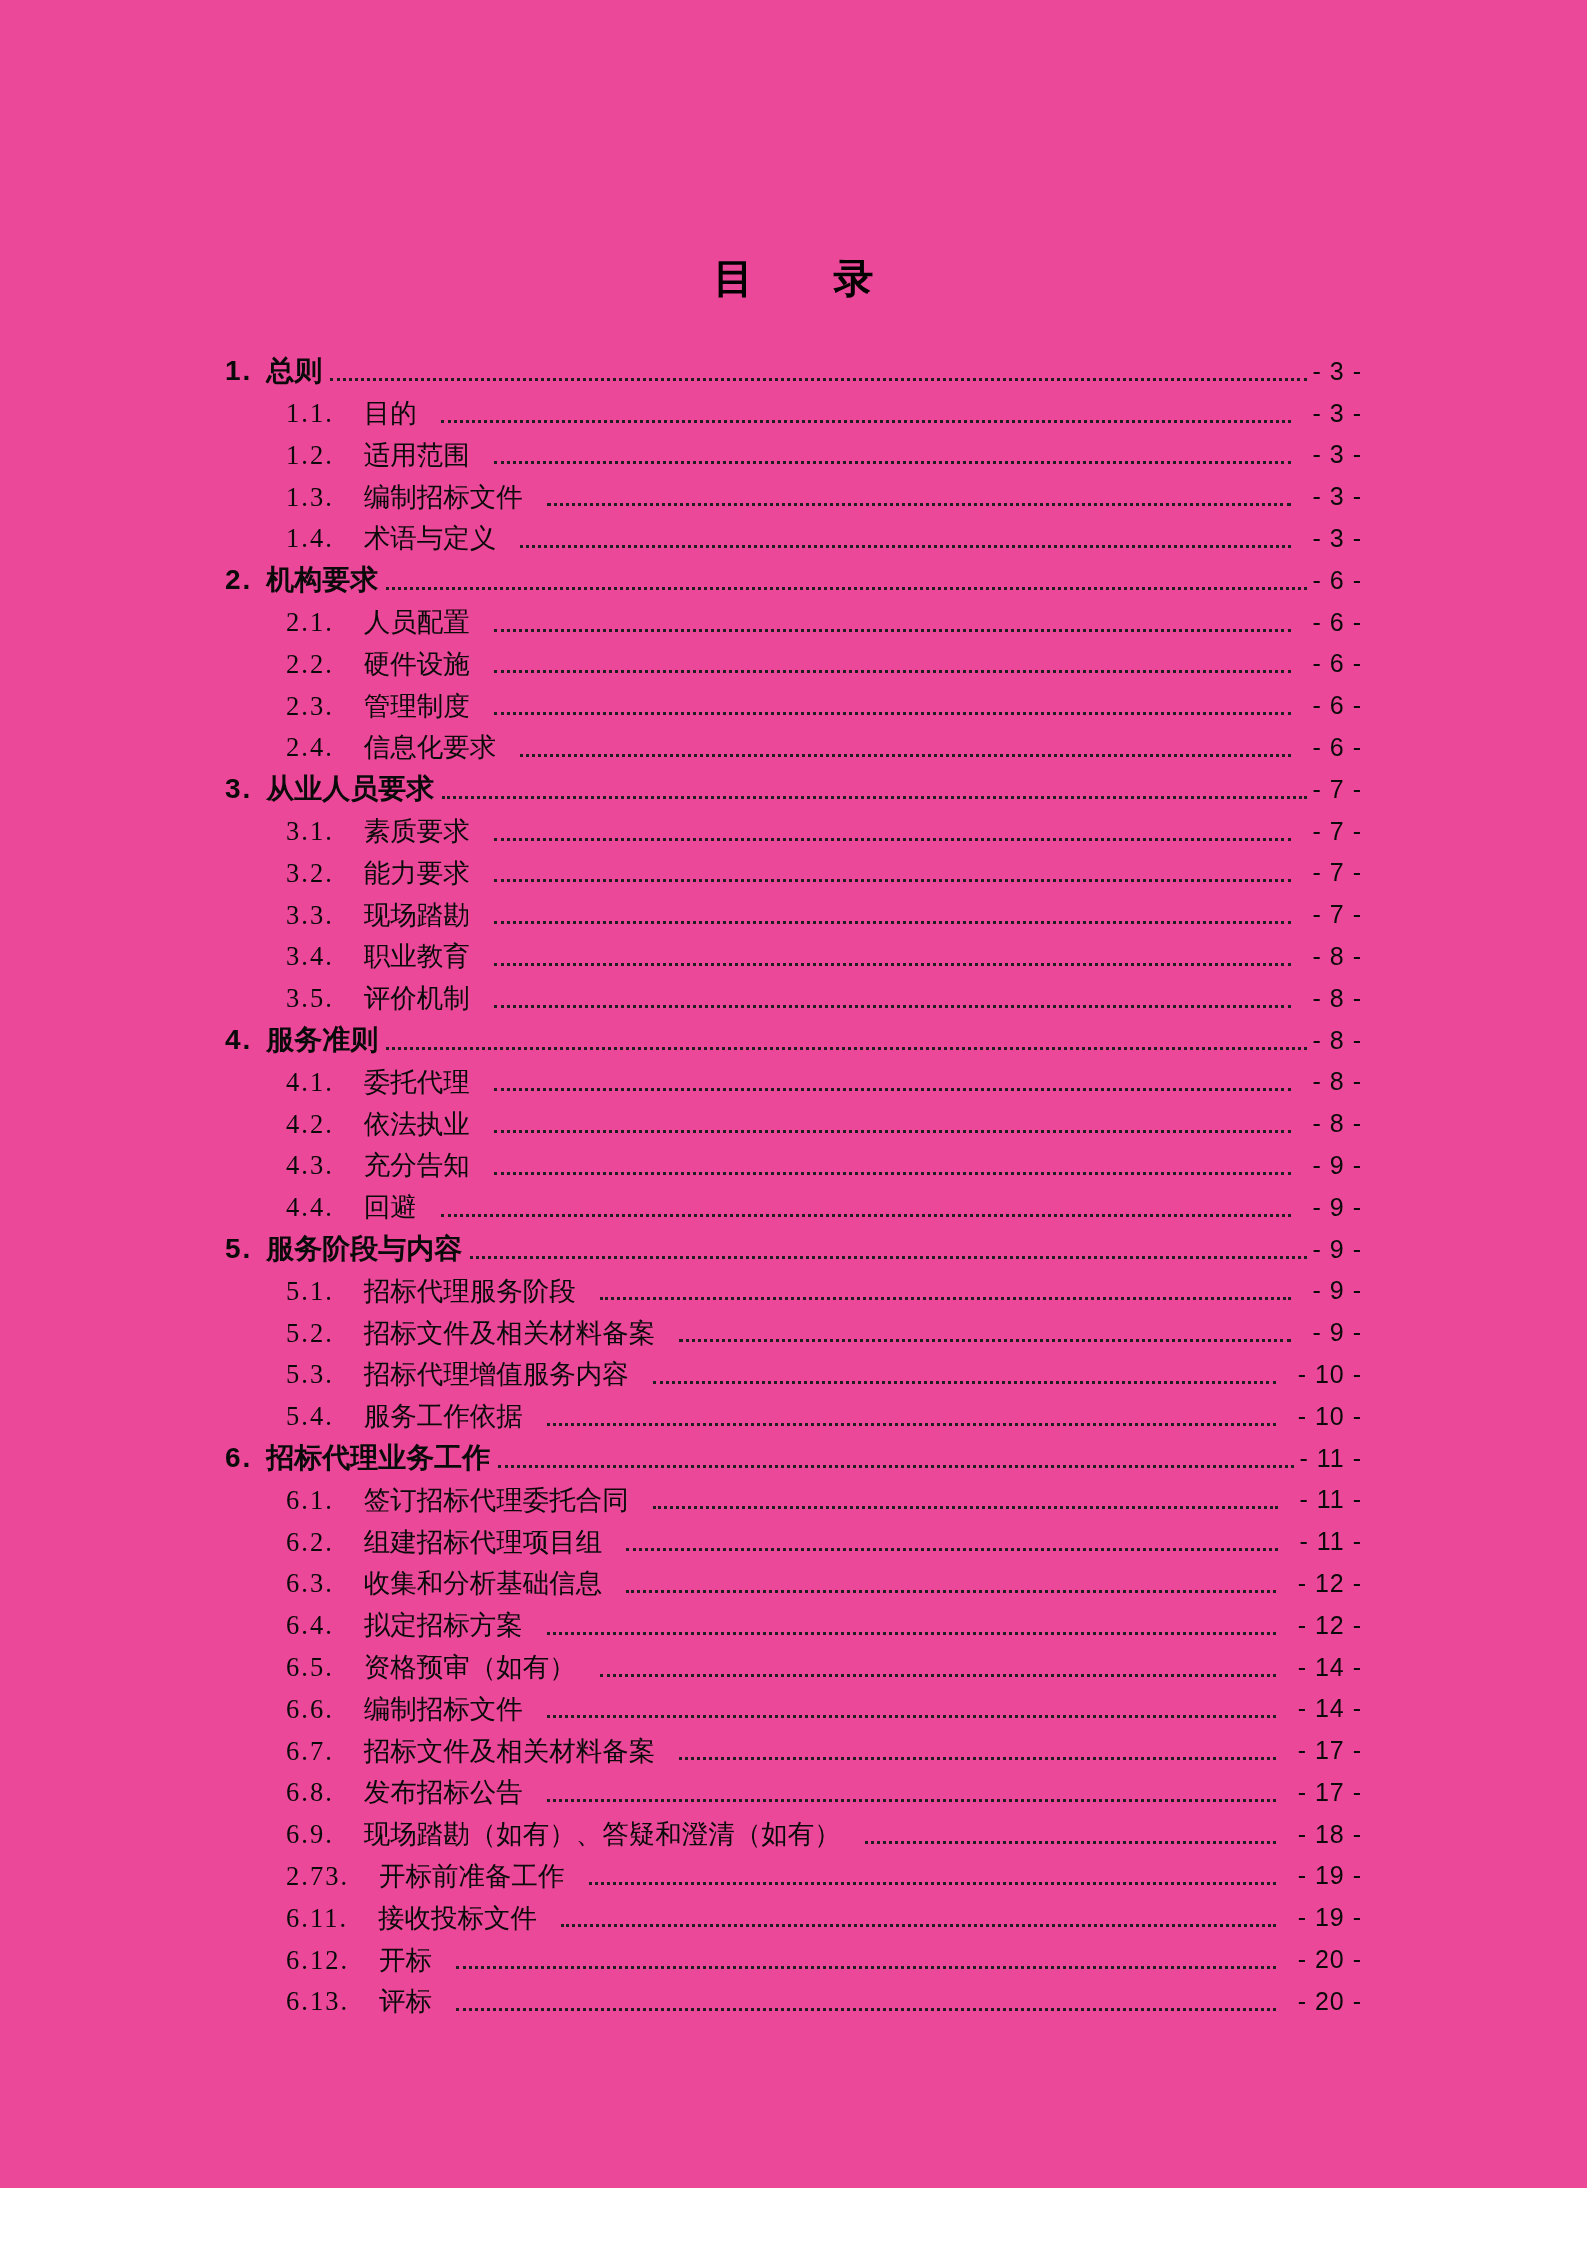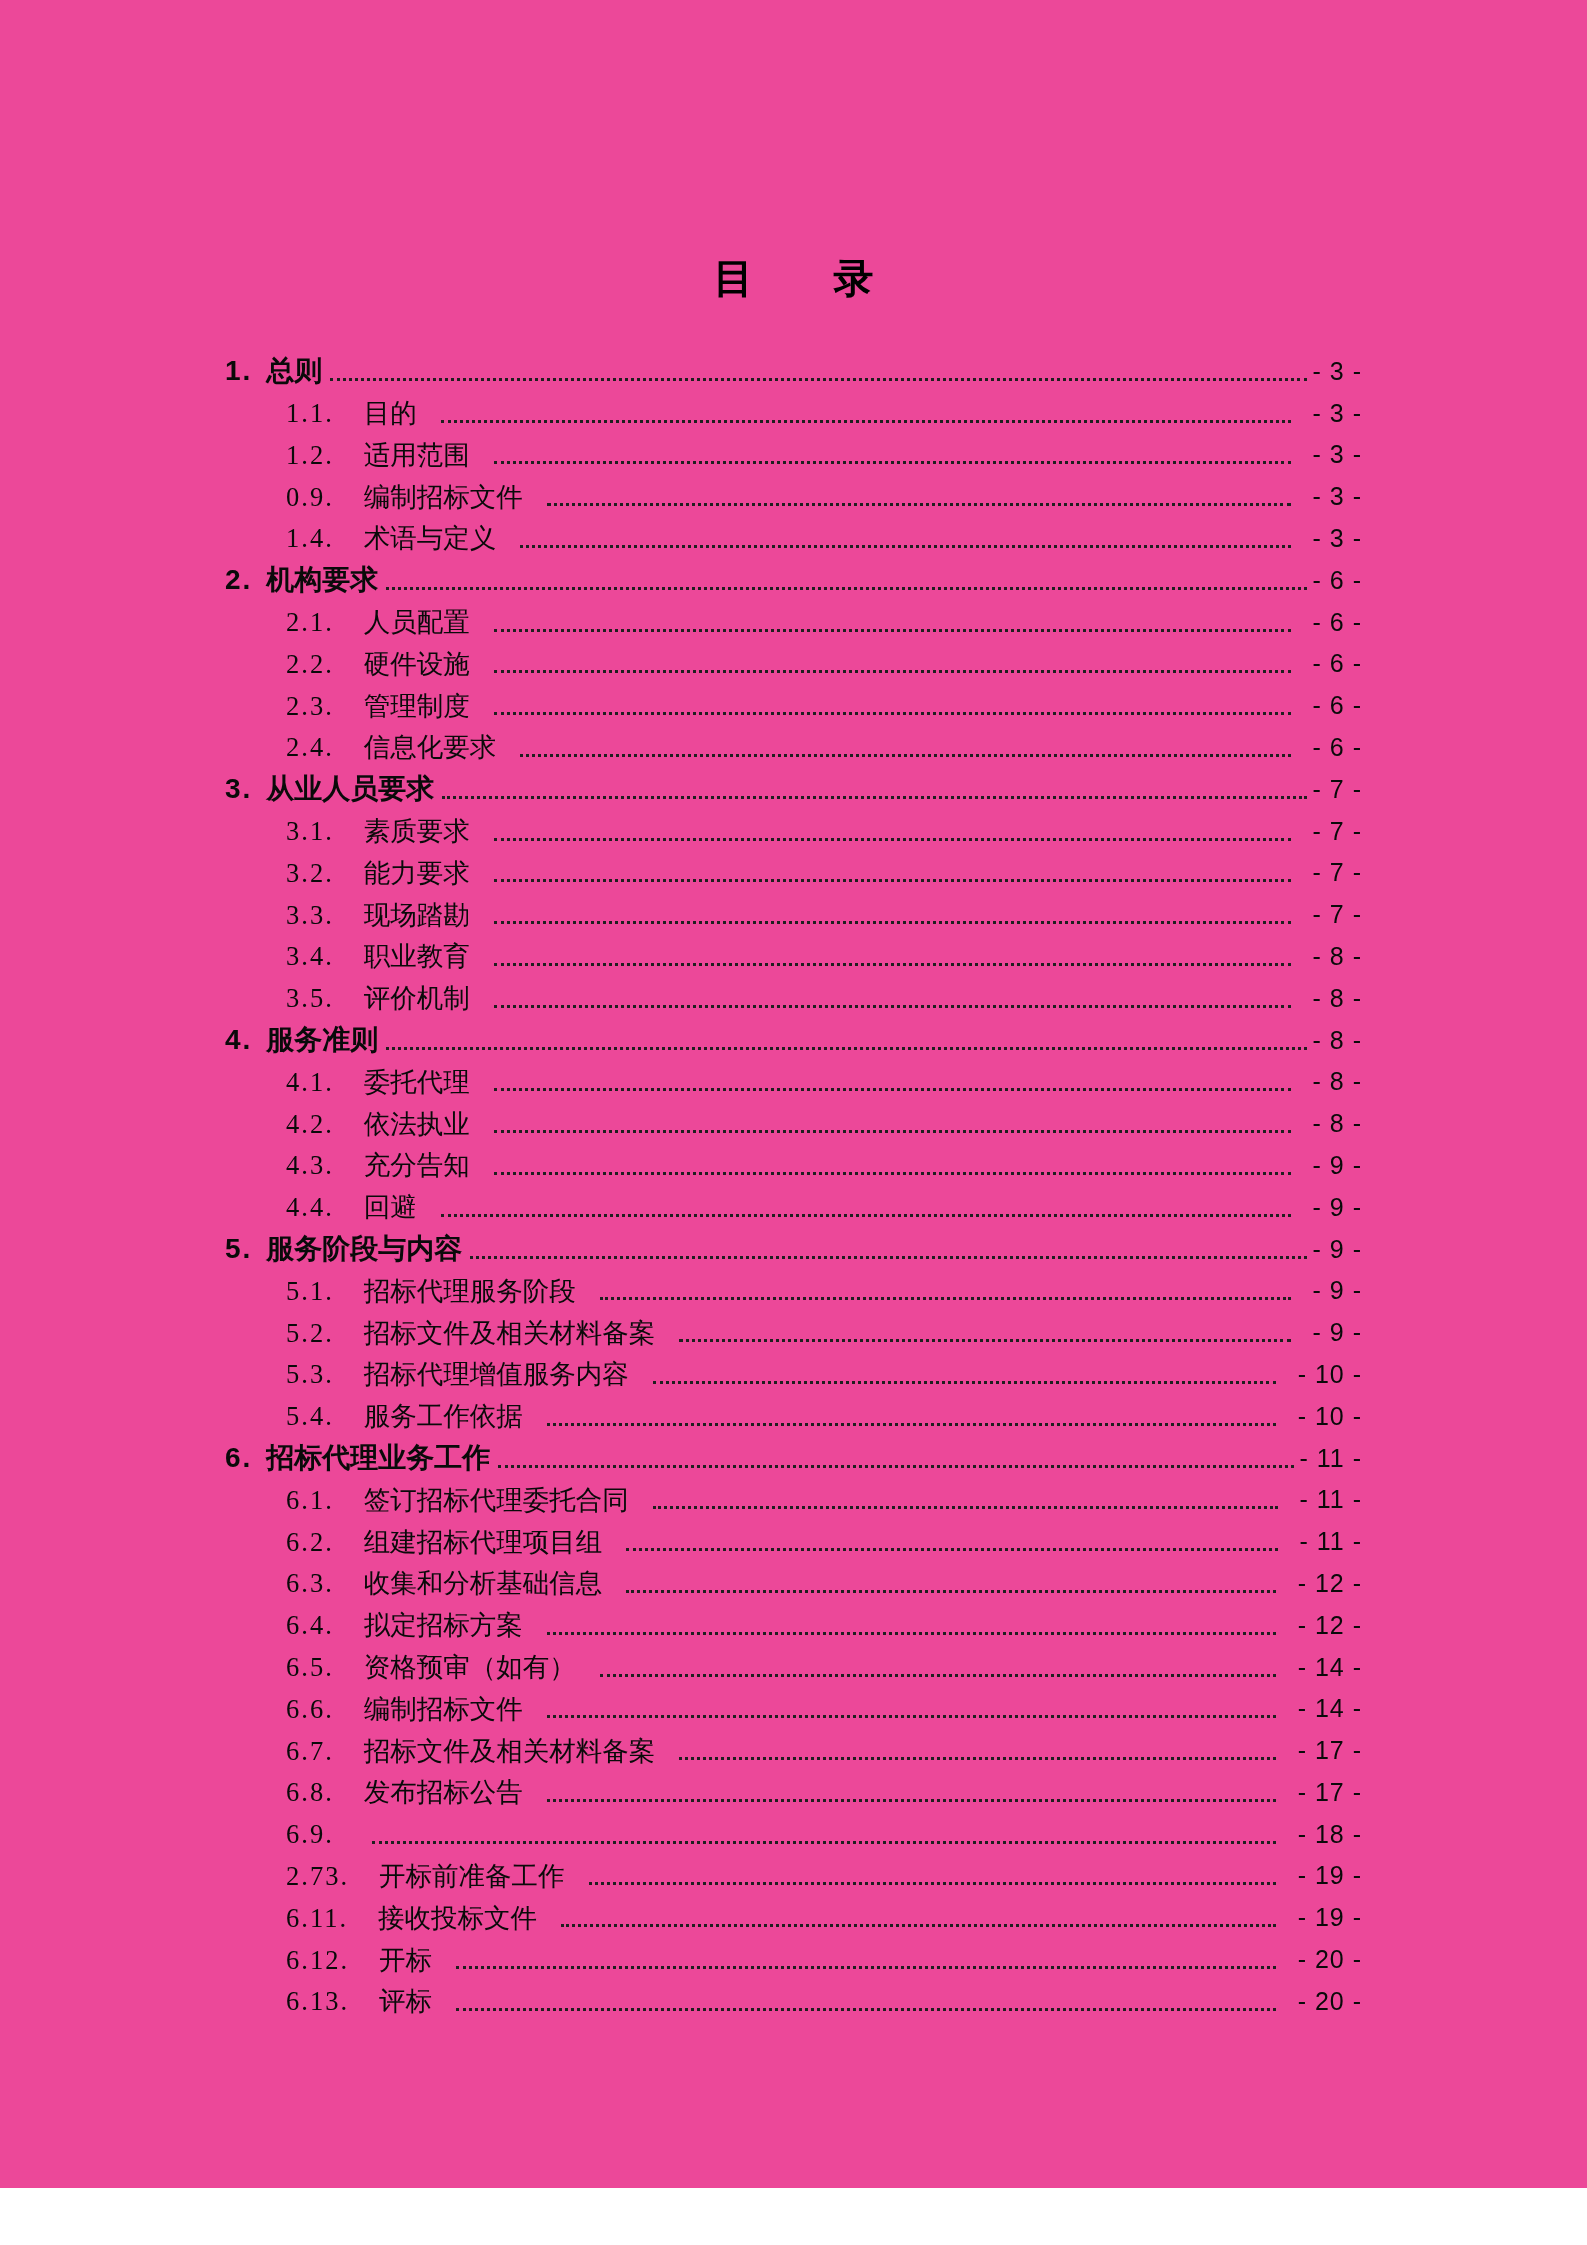--- a/index.html
+++ b/index.html
@@ -110,21 +110,21 @@
     <span class="dots"></span>
     <span class="pg">- 3 -</span>
   </div>
       <div class="toc-row lvl2">
     <span class="num">1.2.</span>
     <span class="label">适用范围</span>
     <span class="dots"></span>
     <span class="pg">- 3 -</span>
   </div>
       <div class="toc-row lvl2">
-    <span class="num">0.9.</span>
+    <span class="num">1.3.</span>
     <span class="label">编制招标文件</span>
     <span class="dots"></span>
     <span class="pg">- 3 -</span>
   </div>
       <div class="toc-row lvl2">
     <span class="num">1.4.</span>
     <span class="label">术语与定义</span>
     <span class="dots"></span>
     <span class="pg">- 3 -</span>
   </div>
@@ -303,20 +303,21 @@
     <span class="pg">- 17 -</span>
   </div>
       <div class="toc-row lvl2">
     <span class="num">6.8.</span>
     <span class="label">发布招标公告</span>
     <span class="dots"></span>
     <span class="pg">- 17 -</span>
   </div>
       <div class="toc-row lvl2">
     <span class="num">6.9.</span>
+    <span class="label">现场踏勘（如有）、答疑和澄清（如有）</span>
     <span class="dots"></span>
     <span class="pg">- 18 -</span>
   </div>
       <div class="toc-row lvl2">
     <span class="num">2.73.</span>
     <span class="label">开标前准备工作</span>
     <span class="dots"></span>
     <span class="pg">- 19 -</span>
   </div>
       <div class="toc-row lvl2">

